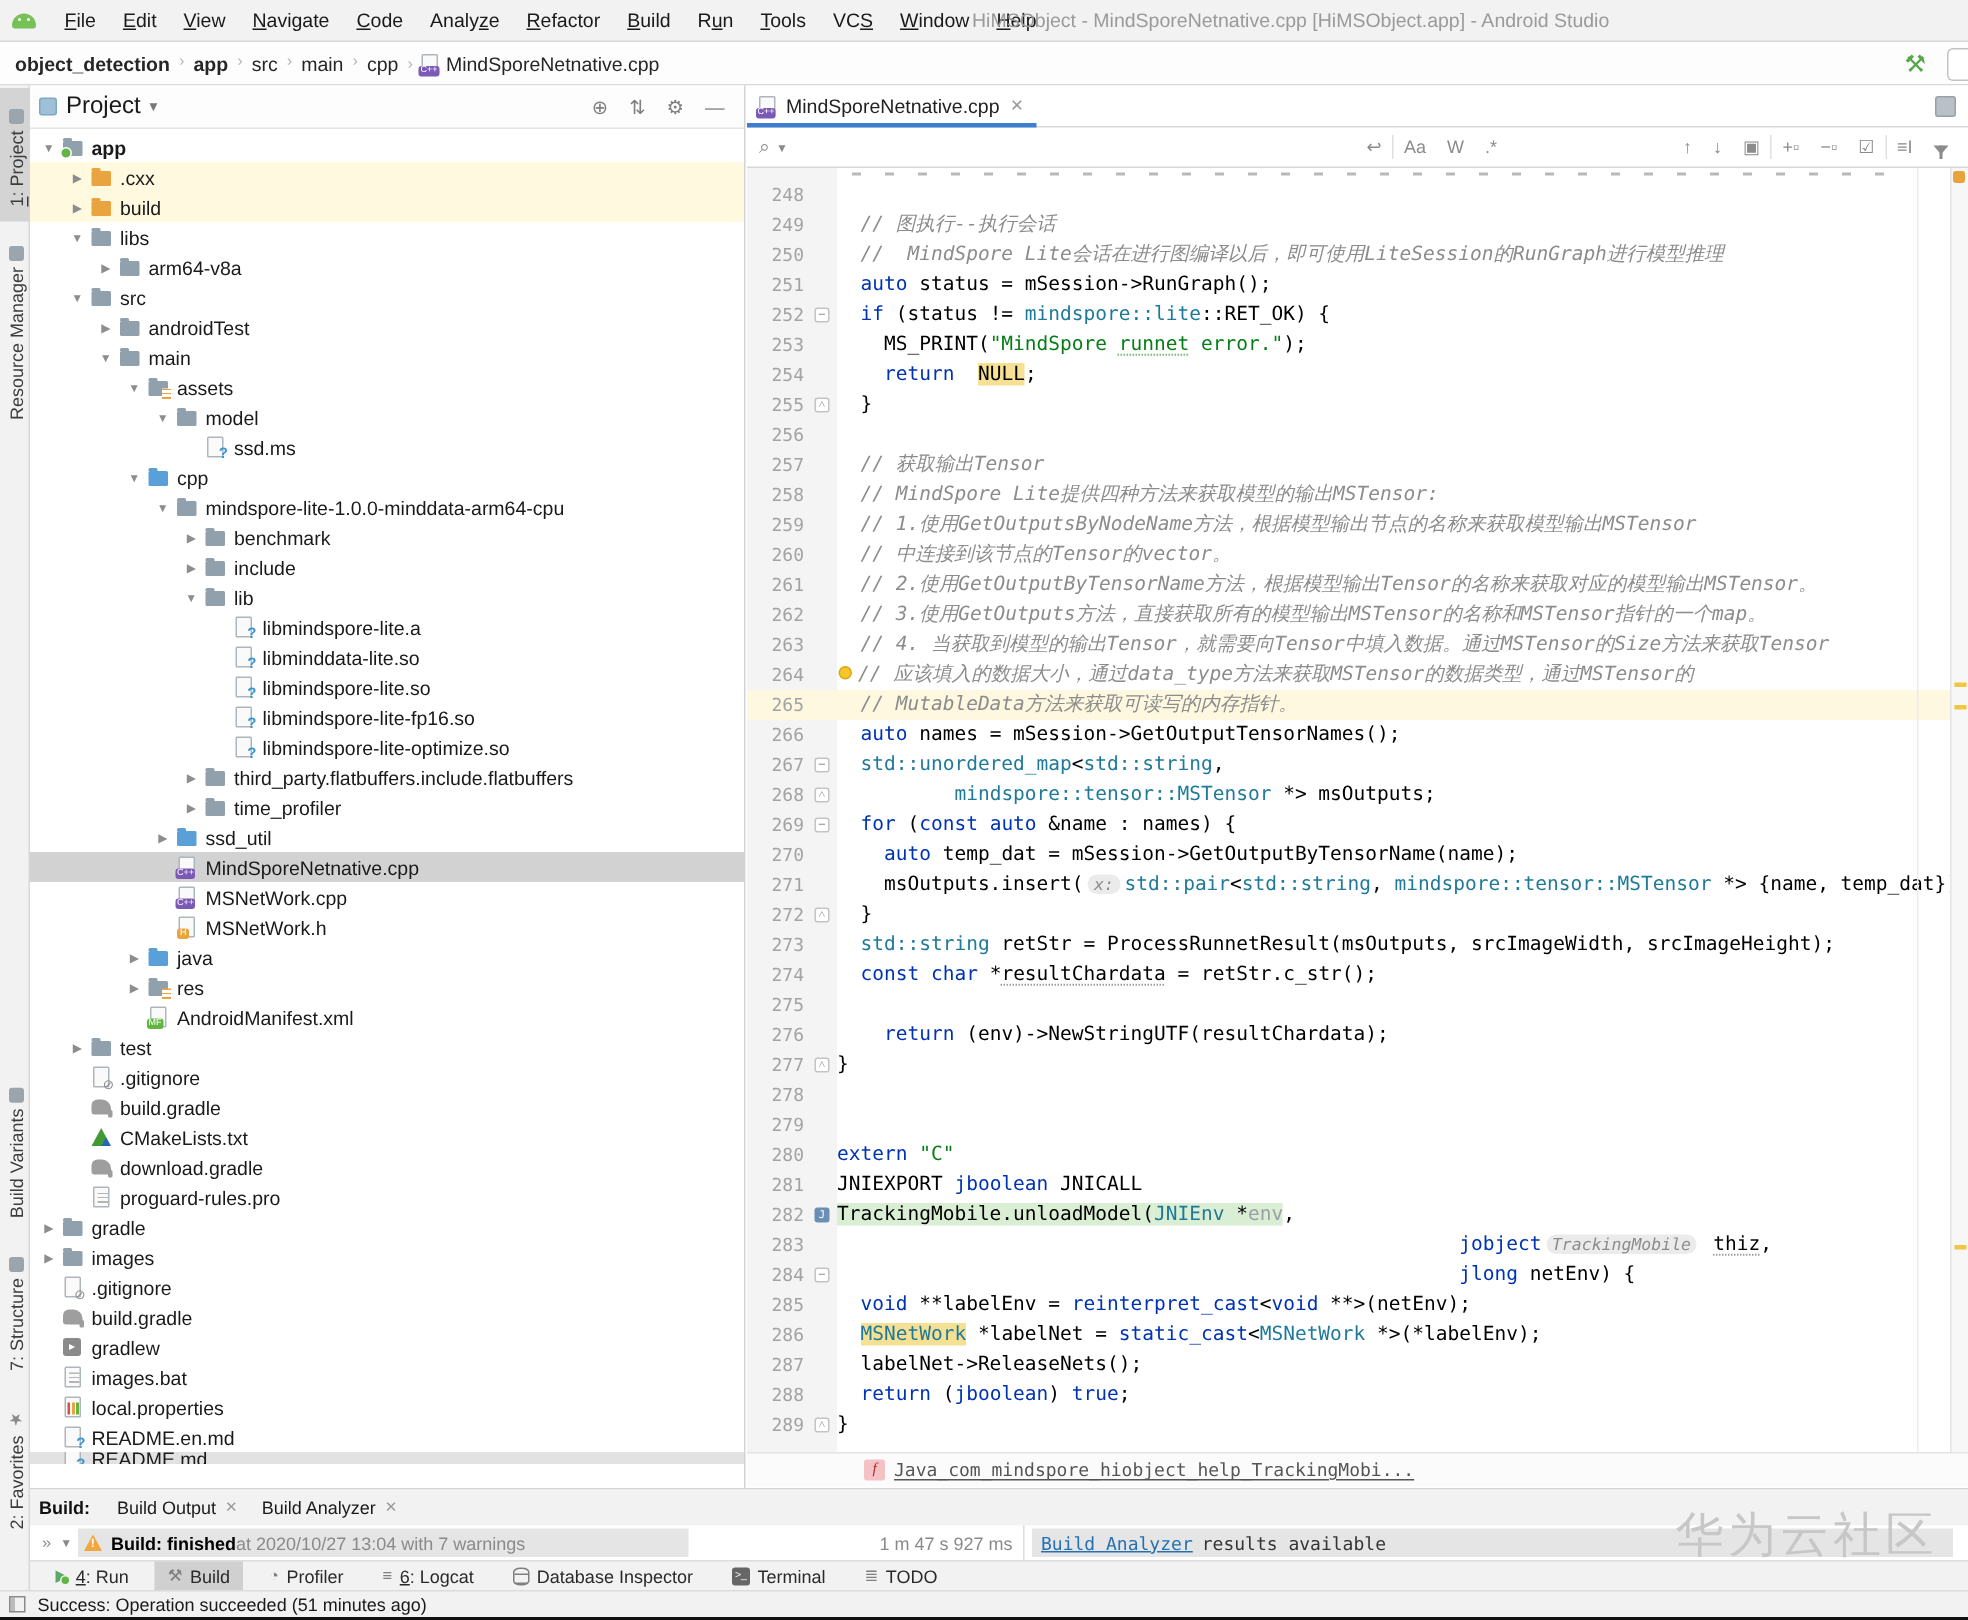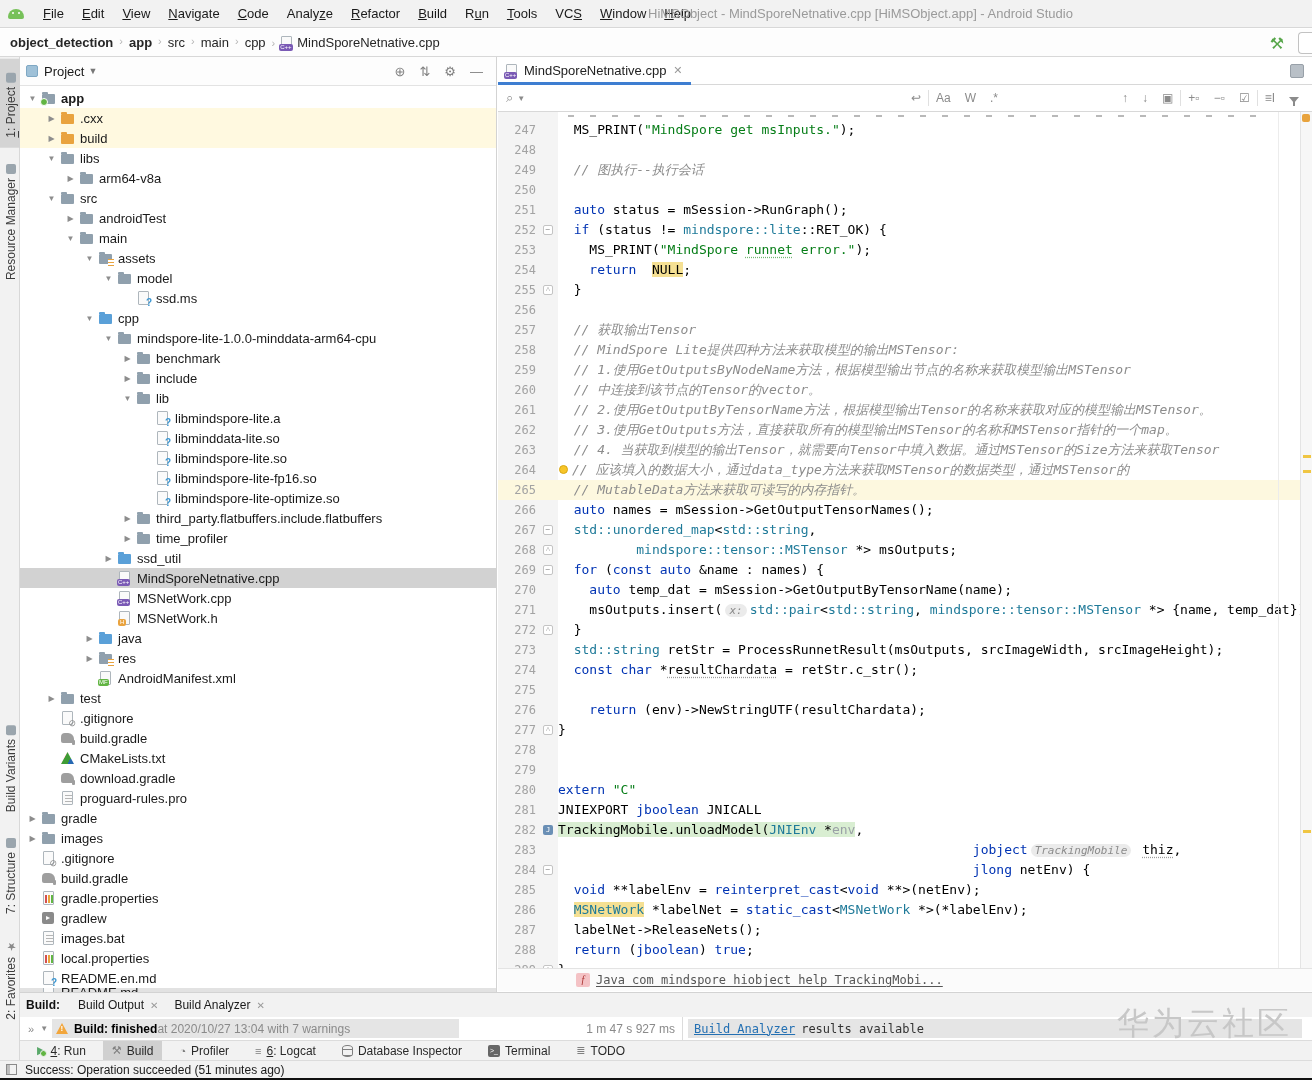--- a/index.html
+++ b/index.html
@@ -28,21 +28,21 @@
   #lstrip { position:absolute; left:0; top:57px; width:20px; height:1003px; background:#f2f2f2; border-right:1px solid #d8d8d8; }
   .vtab { writing-mode:vertical-lr; transform:rotate(180deg); color:#3c3c3c; font-size:12px; padding:10px 2px; margin:2px auto; display:block; width:20px; text-align:center; white-space:nowrap; }
   .vtab.active { background:#d4d4d4; }
   .vicon { display:inline-block; width:10px; height:10px; background:#9aa5ad; border-radius:2px; margin:4px 0; }
   .vicon.star { background:none; color:#8a8a8a; width:auto; height:auto; font-size:11px; }
   #lstrip-bottom { position:absolute; bottom:28px; left:0; width:20px; }
 
   
   #project { position:absolute; left:20px; top:57px; width:477px; height:935px; background:#fff; border-right:1px solid #d3d3d3; overflow:hidden; }
   #proj-head { height:29px; border-bottom:1px solid #e3e3e3; display:flex; align-items:center; padding:0 6px; background:#fdfdfd; }
-  #proj-title { font-size:13px; color:#1a1a1a; margin-right:4px; }
+  #proj-title { font-size:16px; color:#1a1a1a; margin-right:4px; }
   .proj-caret { color:#777; font-size:9px; margin-right:auto; }
   .ph-ic { color:#808080; font-size:13px; padding:0 7px; }
   .ph-sq { width:12px; height:12px; background:#9fc1d8; border:1px solid #7fa8c4; border-radius:2px; margin-right:6px; }
   #tree { position:relative; padding-top:2px; }
   .trow { height:20px; display:flex; align-items:center; white-space:nowrap; font-size:13px; color:#1a1a1a; }
   .trow.yellow { background:#fff9e0; }
   .trow.selected { background:#d2d2d2; }
   .trow.clip { height:8px; overflow:hidden; background:#e2e2e2; }
   .arrow { width:17px; font-size:8px; color:#8d8d8d; text-align:center; flex:0 0 17px; }
   .tlabel { margin-left:4px; }
@@ -485,27 +485,20 @@
             <span class="page git"></span>
           </span>
           <span class="tlabel">.gitignore</span>
         </div>
         <div class="trow" style="padding-left: 4px;">
           <span class="arrow"></span>
           <span class="ticon">
             <span class="eleph"></span>
           </span>
           <span class="tlabel">build.gradle</span>
-        </div>
-        <div class="trow" style="padding-left: 4px;">
-          <span class="arrow"></span>
-          <span class="ticon">
-            <span class="page bars"></span>
-          </span>
-          <span class="tlabel">gradle.properties</span>
         </div>
         <div class="trow" style="padding-left: 4px;">
           <span class="arrow"></span>
           <span class="ticon">
             <span class="runbox">▸</span>
           </span>
           <span class="tlabel">gradlew</span>
         </div>
         <div class="trow" style="padding-left: 4px;">
           <span class="arrow"></span>
@@ -568,38 +561,33 @@
       <span class="fi">☑</span>
       <span class="fsep"></span>
       <span class="fi">≡I</span>
       <span class="fi"><span class="funnel"></span></span>
       <span style="width:6px"></span>
     </div>
     <div id="code">
       <div id="partial-top"></div>
       <div id="code-lines">
           <div class="cl">
-            <span class="num">247</span>
-            <span class="mk"></span>
-            <span class="tx"><span class="p">  MS_PRINT(</span><span class="s">"MindSpore get msInputs."</span><span class="p">);</span></span>
-          </div>
-          <div class="cl">
             <span class="num">248</span>
             <span class="mk"></span>
             <span class="tx"></span>
           </div>
           <div class="cl">
             <span class="num">249</span>
             <span class="mk"></span>
             <span class="tx"><span class="p">  </span><span class="c">// 图执行--执行会话</span></span>
           </div>
           <div class="cl">
             <span class="num">250</span>
             <span class="mk"></span>
-            <span class="tx"><span class="p">  </span></span>
+            <span class="tx"><span class="p">  </span><span class="c">//  MindSpore Lite会话在进行图编译以后，即可使用LiteSession的RunGraph进行模型推理</span></span>
           </div>
           <div class="cl">
             <span class="num">251</span>
             <span class="mk"></span>
             <span class="tx"><span class="p">  </span><span class="k">auto</span><span class="p"> status = mSession-&gt;RunGraph();</span></span>
           </div>
           <div class="cl">
             <span class="num">252</span>
             <span class="mk">
               <span class="fm">−</span>

